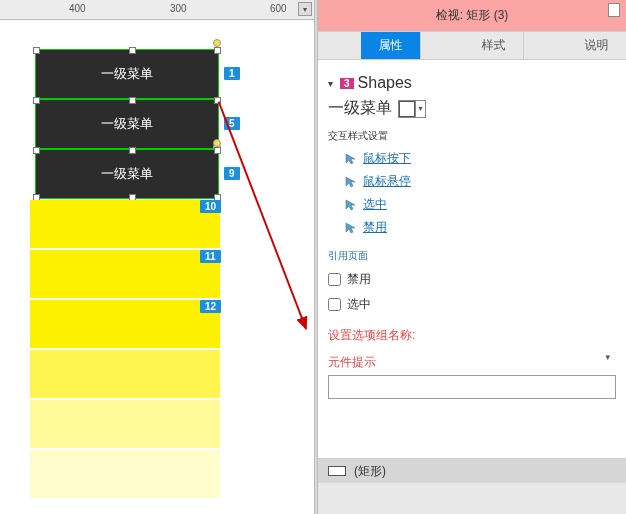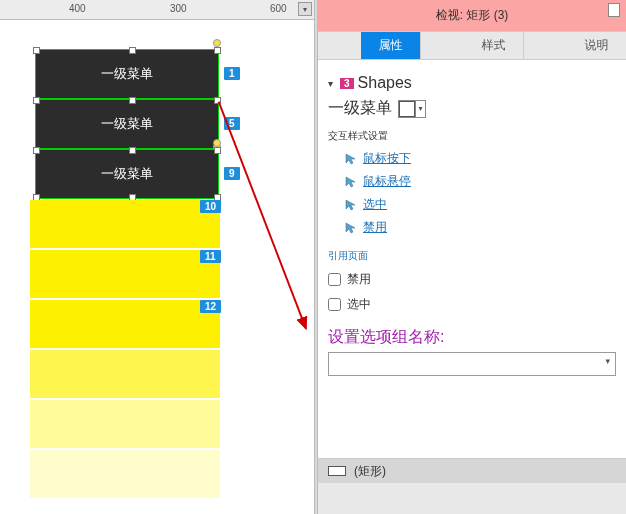--- a/index.html
+++ b/index.html
@@ -50,21 +50,21 @@
   .shape-swatch .sq { width:16px;height:16px;border:1px solid #555;margin:0;}
   .shape-swatch .dd { width:10px;border-left:1px solid #888;display:flex;align-items:center;justify-content:center;font-size:8px;color:#555;}
 
   .section-title { font-size: 10px; color: #333; margin-top: 10px; margin-bottom: 4px; }
   .link-row { display: flex; align-items: center; padding: 3px 0 3px 16px; color: #1a6fb5; font-size: 12px; }
   .link-row .mini-icon { width: 14px; height: 12px; margin-right: 5px; display:flex;align-items:center;justify-content:center; }
   .link-row .txt { text-decoration: underline; cursor: pointer; }
   .chk-row { display: flex; align-items: center; padding: 4px 0; }
   .chk-row input { margin-right: 6px; }
 
-  .field-label { font-size: 16px; margin-top: 10px; color:#a21caf;}
+  .field-label { font-size: 12px; margin-top: 10px; color:#ef4444;}
   .text-input { width: 100%; border: 1px solid #9a9a9a; padding: 4px 6px; font-size: 12px; margin-top: 4px; background:#fff;font-family: Arial, sans-serif;}
   .dropdown-input { position: relative; }
   .dropdown-input .arrow-dn { position: absolute; right: 6px; top: 8px; font-size: 9px; color: #555; }
 
   
   .outline { height: 56px; background: #e8e8e8; border-top: 1px solid #ccc; }
   .outline-hdr { height: 22px; display: flex; align-items: center; justify-content: center; position: relative; font-size: 12px; border-bottom:1px solid #ccc;}
   .outline-hdr .tool { position: absolute; top: 3px; width: 14px; height: 14px; color:#777;font-size:11px;display:flex;align-items:center;justify-content:center;}
   .outline-row { display: flex; align-items: center; height: 24px; padding: 0 10px; background: #d6d6d6; font-size: 12px; }
   .outline-row .shape-glyph { width: 18px; height: 10px; background: #fff; border: 1px solid #555; margin-right: 8px; }
@@ -209,20 +209,21 @@
       <div class="chk-row">
         <input type="checkbox" style="">
         <span>选中</span>
       </div>
 
       <div class="field-label">设置选项组名称:</div>
       <div class="dropdown-input">
         <span class="arrow-dn">▾</span>
       </div>
 
+      <div class="field-label">元件提示</div>
       <input class="text-input" value="" style="">
     </div>
 
     <div class="outline">
       <div class="outline-row">
         <span class="shape-glyph"></span>
         <span>(矩形)</span>
       </div>
     </div>
   </div>

